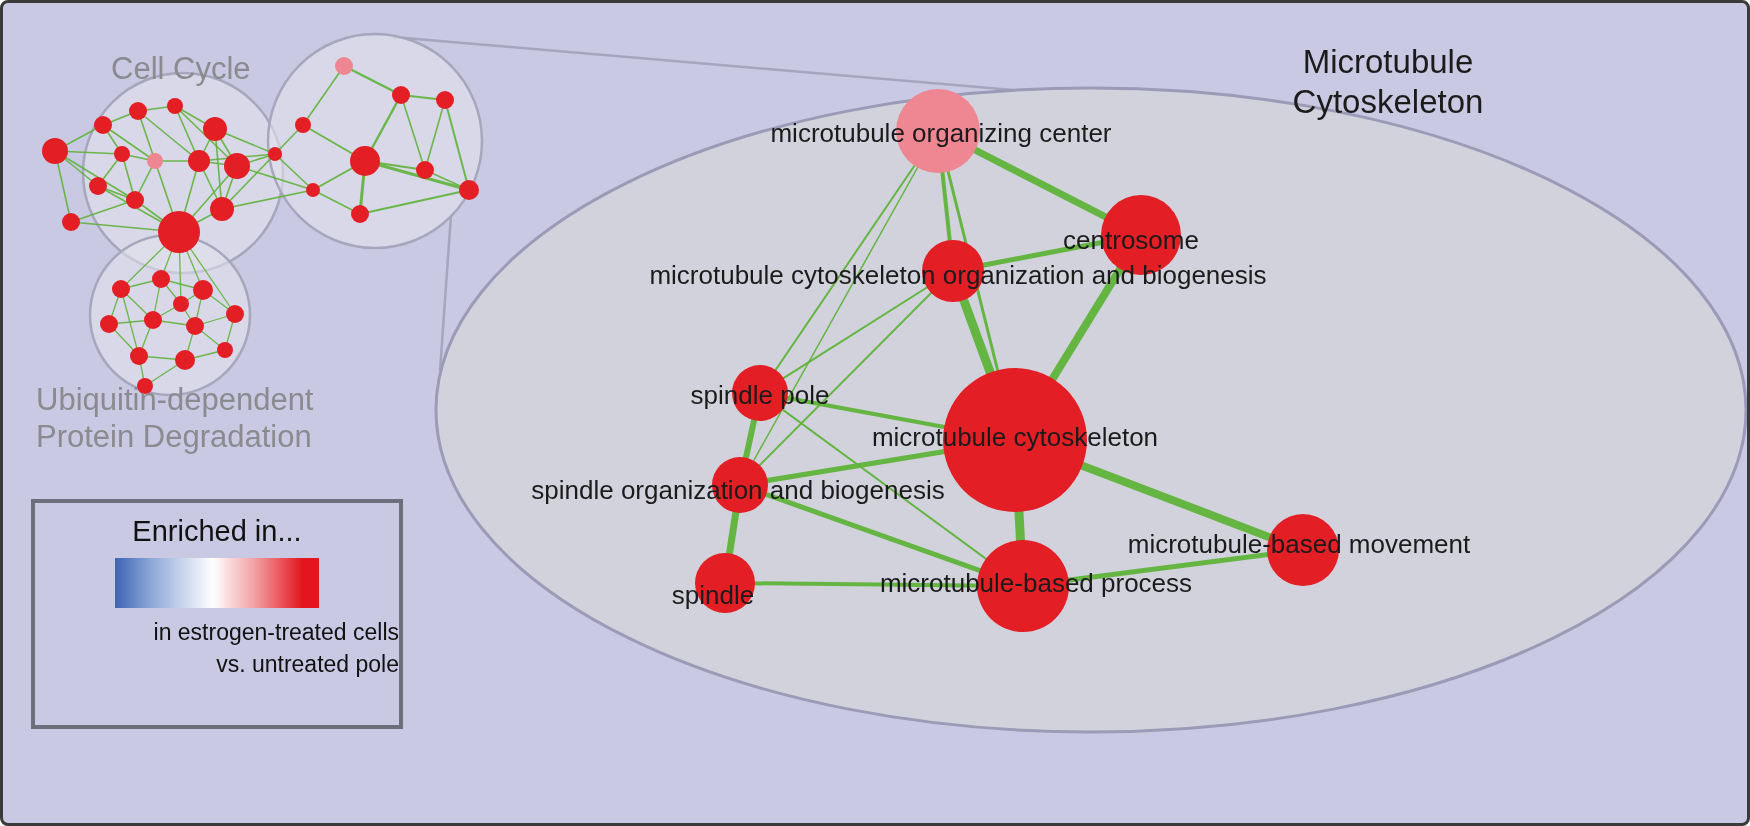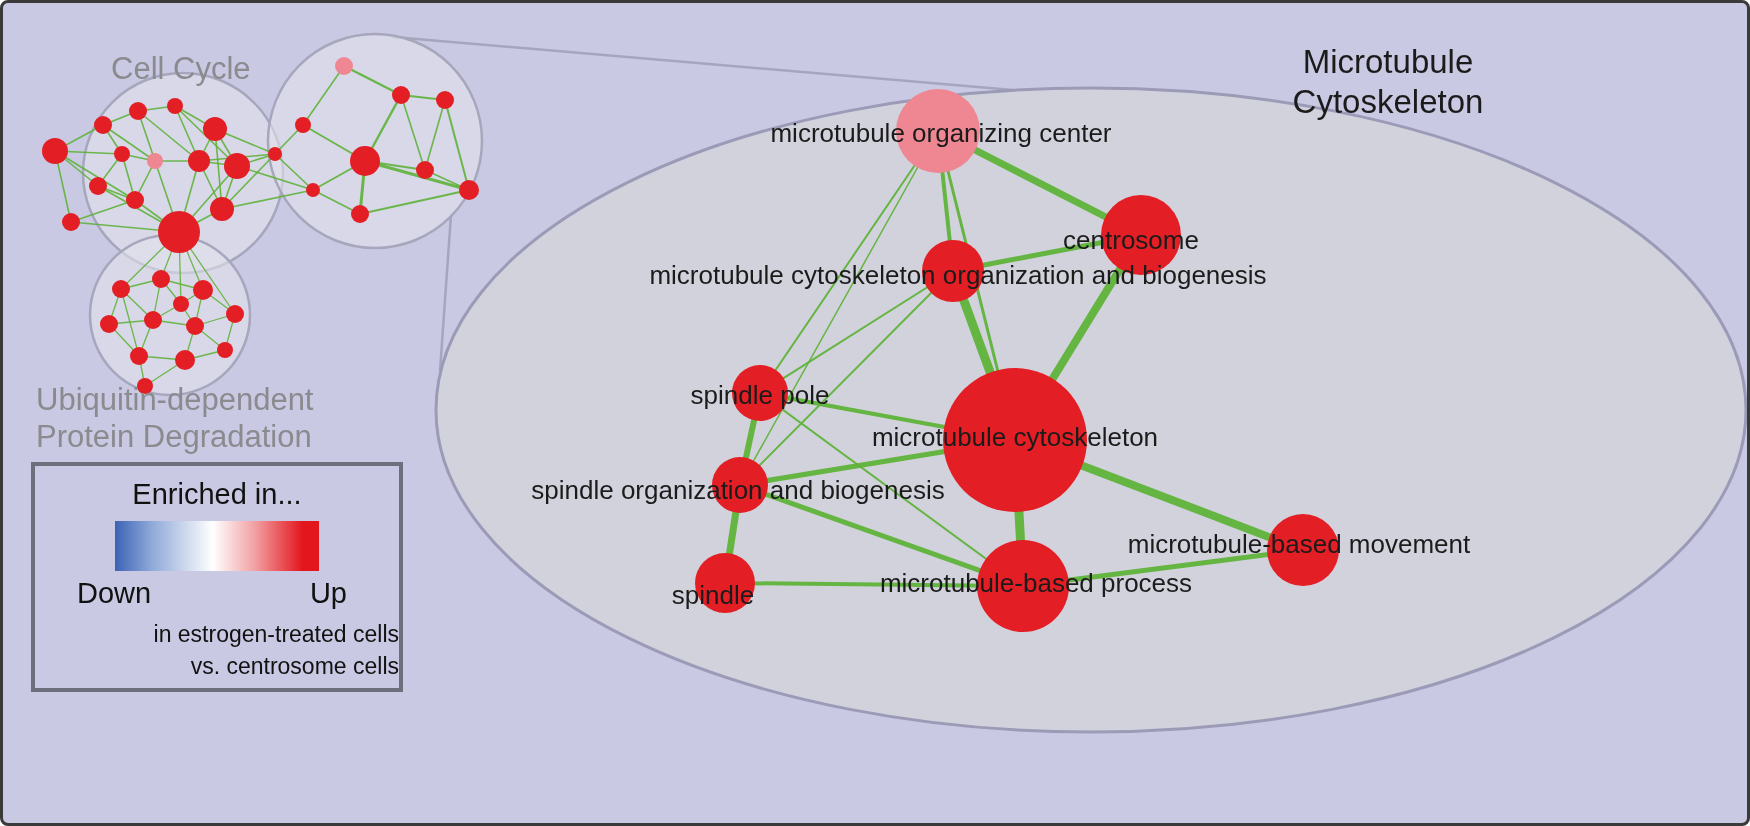--- a/index.html
+++ b/index.html
@@ -3,21 +3,21 @@
 <meta charset="utf-8">
 <style>
   html,body{margin:0;padding:0;}
   body{font-family:"Liberation Sans",sans-serif;background:#ffffff;}
   #canvas{position:relative;width:1750px;height:826px;box-sizing:border-box;
           border:3px solid #3a3a3a;border-radius:8px;overflow:hidden;background:#c9c9e3;}
   svg{display:block;}
   .cluster-label{font-family:"Liberation Sans",sans-serif;font-size:31px;fill:#8a8a8f;}
   .detail-title{font-family:"Liberation Sans",sans-serif;font-size:33px;fill:#1b1b1b;text-anchor:middle;}
   .node-label{font-family:"Liberation Sans",sans-serif;font-size:26px;fill:#1b1b1b;}
-  .legend{position:absolute;left:28px;top:459px;width:372px;height:230px;
+  .legend{position:absolute;left:28px;top:496px;width:372px;height:230px;
           border:4px solid #6e6e7c;box-sizing:border-box;color:#111;}
   .legend-title{text-align:center;font-size:29px;margin-top:12px;}
   .legend-gradient{width:204px;height:50px;margin:10px auto 0;}
   .legend-scale{display:flex;justify-content:space-between;font-size:29px;margin-top:6px;padding:0 52px 0 42px;}
   .legend-caption{text-align:right;font-size:23px;margin-top:8px;line-height:1.4;}
 </style>
 </head>
 <body>
 
 <div id="canvas" style="background: rgb(201, 201, 227); border-color: rgb(58, 58, 58);">
@@ -208,22 +208,18 @@
     <text class="cluster-label" x="108" y="76">Cell Cycle</text>
     <text class="cluster-label" x="33" y="407">Ubiquitin-dependent</text>
     <text class="cluster-label" x="33" y="444">Protein Degradation</text>
     <text class="detail-title" x="1385" y="70">Microtubule</text>
     <text class="detail-title" x="1385" y="110">Cytoskeleton</text>
   </svg>
 
   <div class="legend" style="border-color: rgb(110, 110, 124);">
     <div class="legend-title">Enriched in...</div>
     <div class="legend-gradient" style="background: linear-gradient(to right, rgb(60, 99, 181) 0%, rgb(143, 169, 216) 18%, rgb(255, 255, 255) 48%, rgb(242, 163, 166) 68%, rgb(227, 22, 29) 92%);"></div>
-    <div class="legend-scale">
-      <span>Down</span>
-      <span>Up</span>
-    </div>
     <div class="legend-caption">
       <div>in estrogen-treated cells</div>
-      <div>vs. centrosome cells</div>
+      <div>vs. untreated pole</div>
     </div>
   </div>
 </div>
 
 </body></html>

